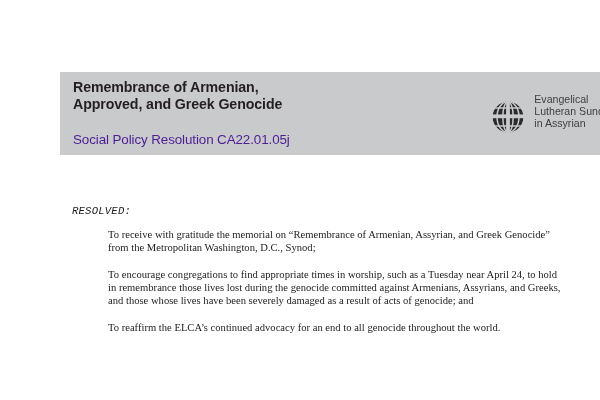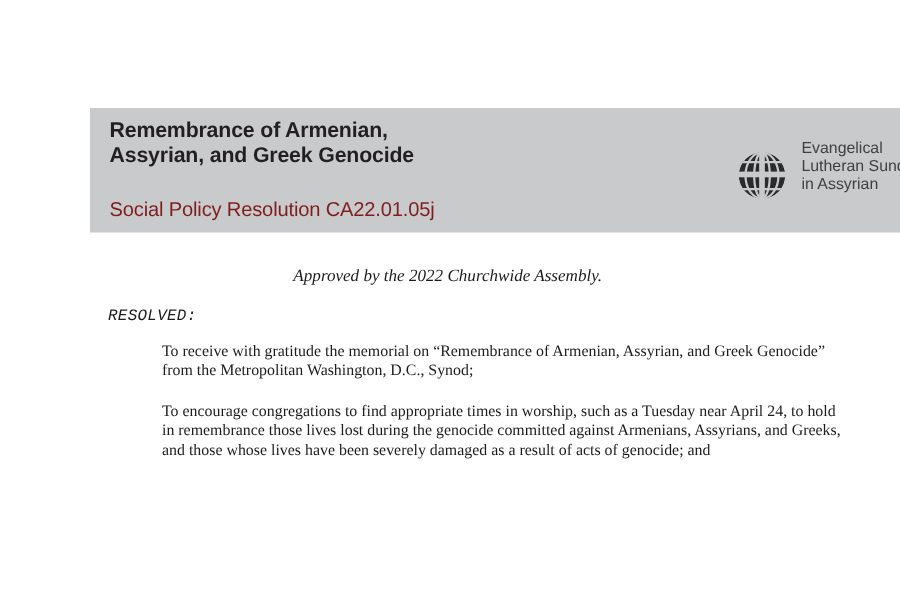--- a/index.html
+++ b/index.html
@@ -50,21 +50,21 @@
     color: #231f20;
     letter-spacing: -0.1px;
     white-space: nowrap;
   }
 
   .doc-subtitle {
     font-family: "Liberation Sans", sans-serif;
     font-weight: normal;
     font-size: 13.4px;
     line-height: 17px;
-    color: #7f1d1d;
+    color: #4c1d95;
     margin-top: 18px;
     letter-spacing: -0.1px;
     white-space: nowrap;
   }
 
   
   .logo-block {
     display: flex;
     align-items: flex-start;
     padding-right: 19px;
@@ -129,21 +129,21 @@
 </style>
 </head>
 <body>
 
 <div class="page">
 
   <div class="header-banner">
 
     <div class="header-titles">
       <div class="doc-title">Remembrance of Armenian,</div>
-      <div class="doc-title">Assyrian, and Greek Genocide</div>
+      <div class="doc-title">Approved, and Greek Genocide</div>
       <div class="doc-subtitle">Social Policy Resolution CA22.01.05j</div>
     </div>
 
     <div class="logo-block">
       <svg class="logo-mark" viewBox="0 0 40 42">
         <defs>
           <clipPath id="globeClip">
             <circle cx="20" cy="24" r="15.5"></circle>
           </clipPath>
         </defs>
@@ -164,22 +164,22 @@
 
       <div class="logo-wordmark">
         <div>Evangelical</div>
         <div>Lutheran Sunday</div>
         <div>in Assyrian</div>
       </div>
     </div>
 
   </div>
 
-  <div class="approval-line">Approved by the 2022 Churchwide Assembly.</div>
 
   <div class="resolved-label">RESOLVED:</div>
 
   <div class="body-copy">
     <p>To receive with gratitude the memorial on “Remembrance of Armenian, Assyrian, and Greek Genocide” from the Metropolitan Washington, D.C., Synod;</p>
     <p>To encourage congregations to find appropriate times in worship, such as a Tuesday near April 24, to hold in remembrance those lives lost during the genocide committed against Armenians, Assyrians, and Greeks, and those whose lives have been severely damaged as a result of acts of genocide; and</p>
+    <p>To reaffirm the ELCA’s continued advocacy for an end to all genocide throughout the world.</p>
   </div>
 
 </div>
 
 </body></html>

